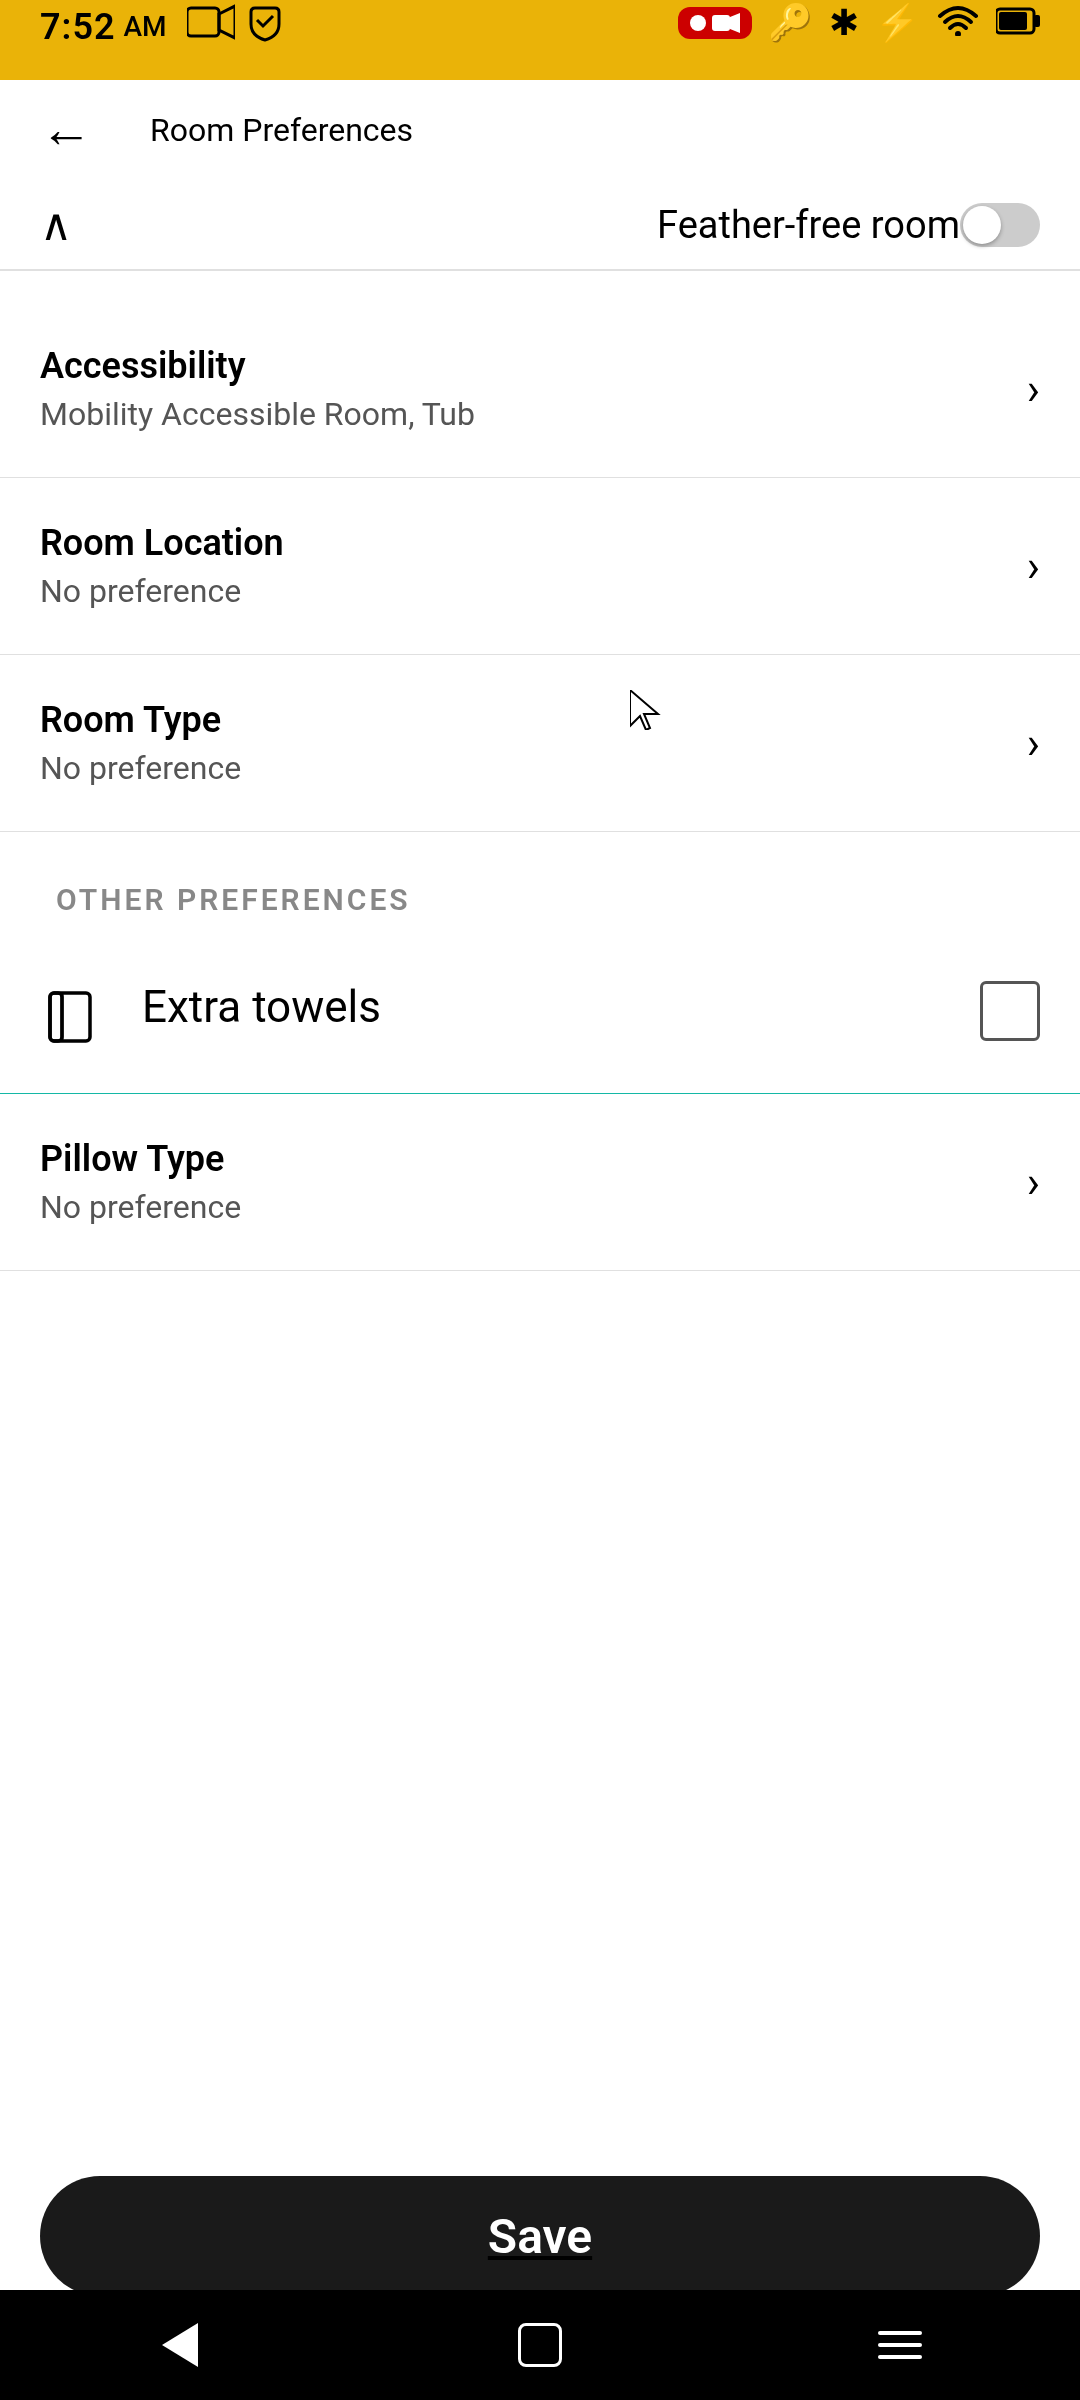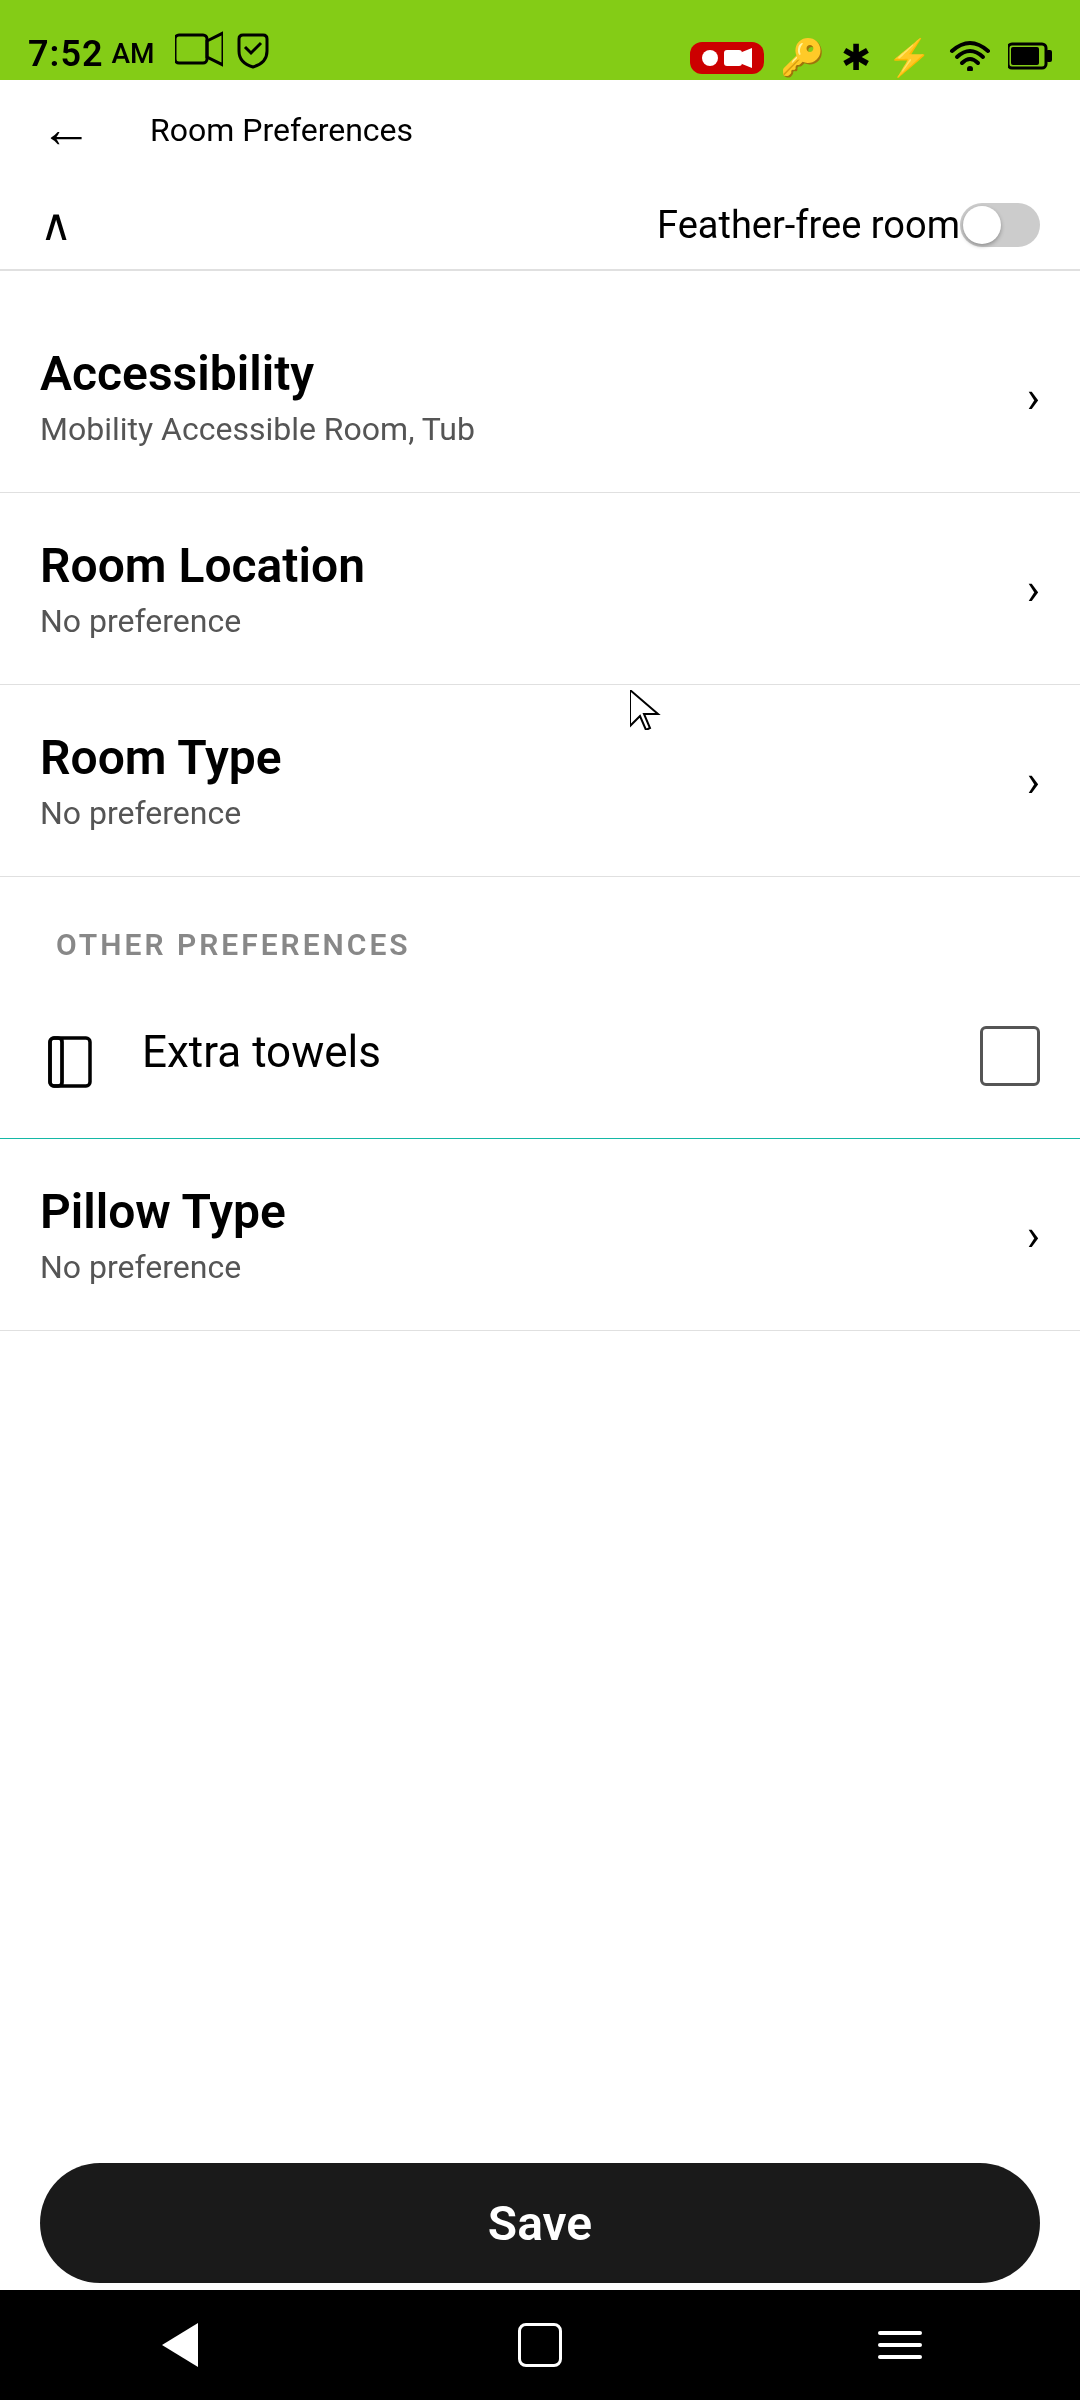--- a/index.html
+++ b/index.html
@@ -15,25 +15,25 @@
       background: #ffffff;
       font-family: 'Roboto', Arial, sans-serif;
       overflow: hidden;
       position: relative;
     }
 
     
     .status-bar {
       width: 100%;
       height: 80px;
-      background: #84cc16;
-      display: flex;
-      align-items: flex-end;
+      background: #eab308;
+      display: flex;
+      align-items: flex-start;
       justify-content: space-between;
-      padding: 0 28px;
+      padding: 0 40px;
     }
 
     .status-time {
       font-size: 36px;
       font-weight: 600;
       color: #000000;
       letter-spacing: 1px;
     }
 
     .status-icons {
@@ -143,21 +143,21 @@
       align-items: center;
       justify-content: space-between;
       cursor: pointer;
     }
 
     .section-row-content {
       flex: 1;
     }
 
     .section-row-title {
-      font-size: 48px;
+      font-size: 36px;
       font-weight: 600;
       color: #000000;
       margin-bottom: 8px;
     }
 
     .section-row-subtitle {
       font-size: 32px;
       color: #555555;
     }
 
@@ -213,23 +213,24 @@
       background: white;
       display: flex;
       align-items: center;
       justify-content: center;
       cursor: pointer;
     }
 
     
     .save-button-container {
       position: absolute;
-      bottom: 117px;
+      bottom: 104px;
       left: 40px;
       right: 40px;
+      text-decoration: underline;
     }
 
     .save-button {
       width: 100%;
       height: 120px;
       background: #1a1a1a;
       border-radius: 60px;
       display: flex;
       align-items: center;
       justify-content: center;

